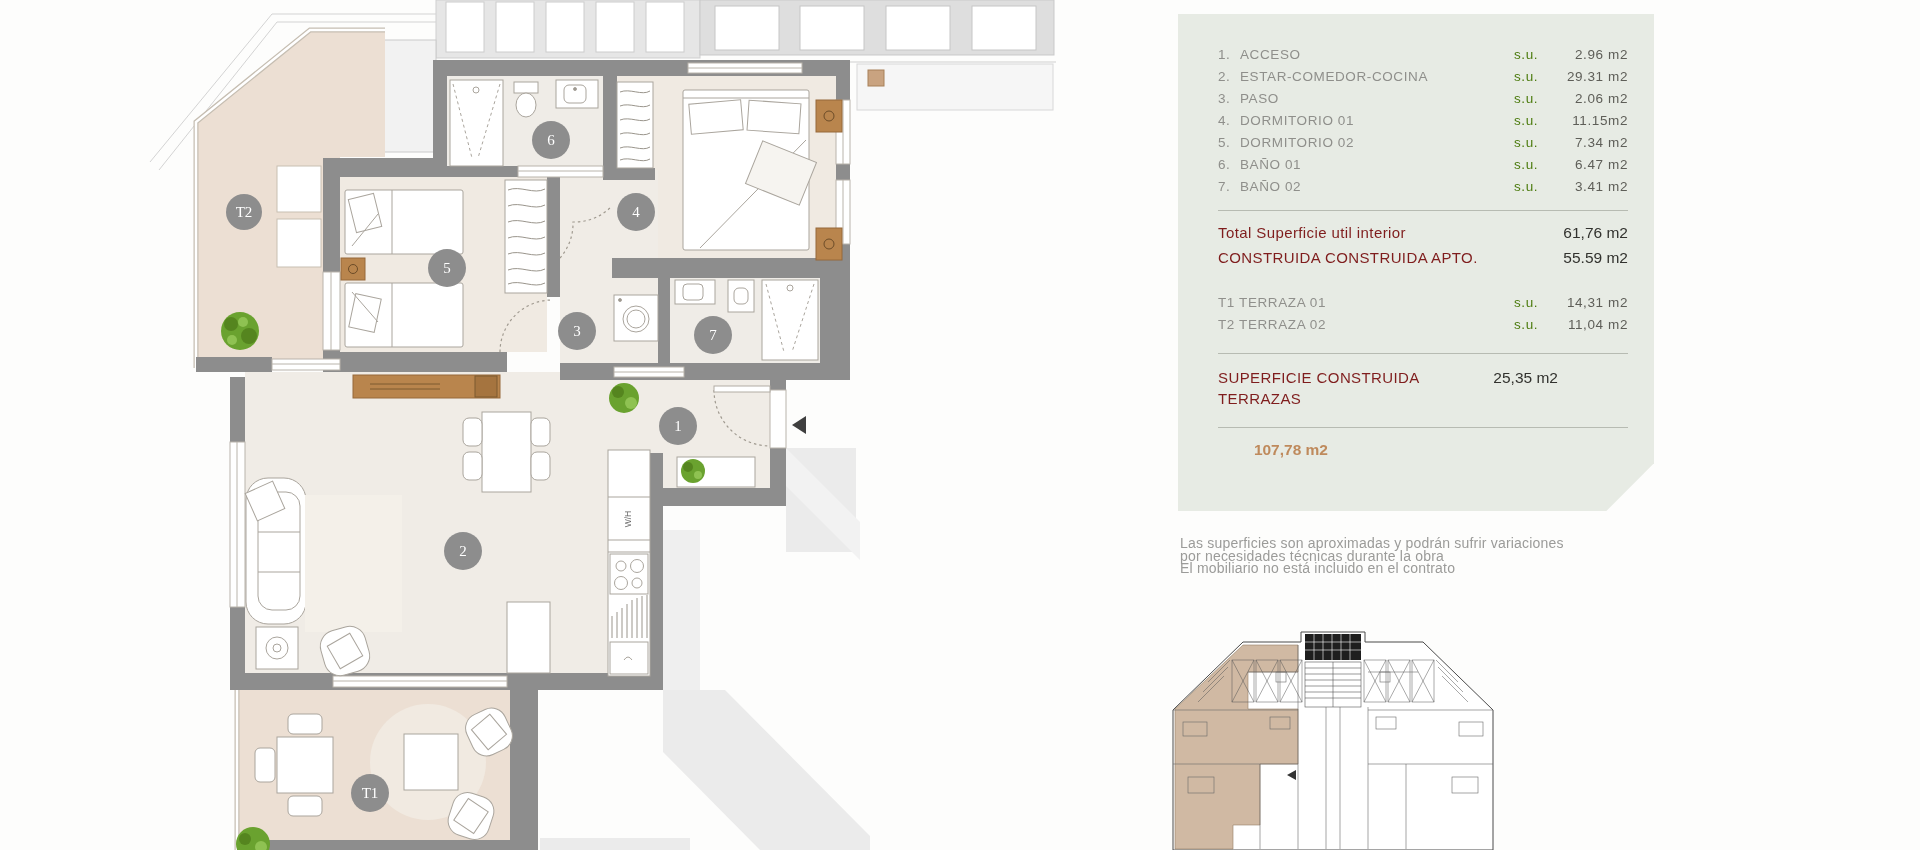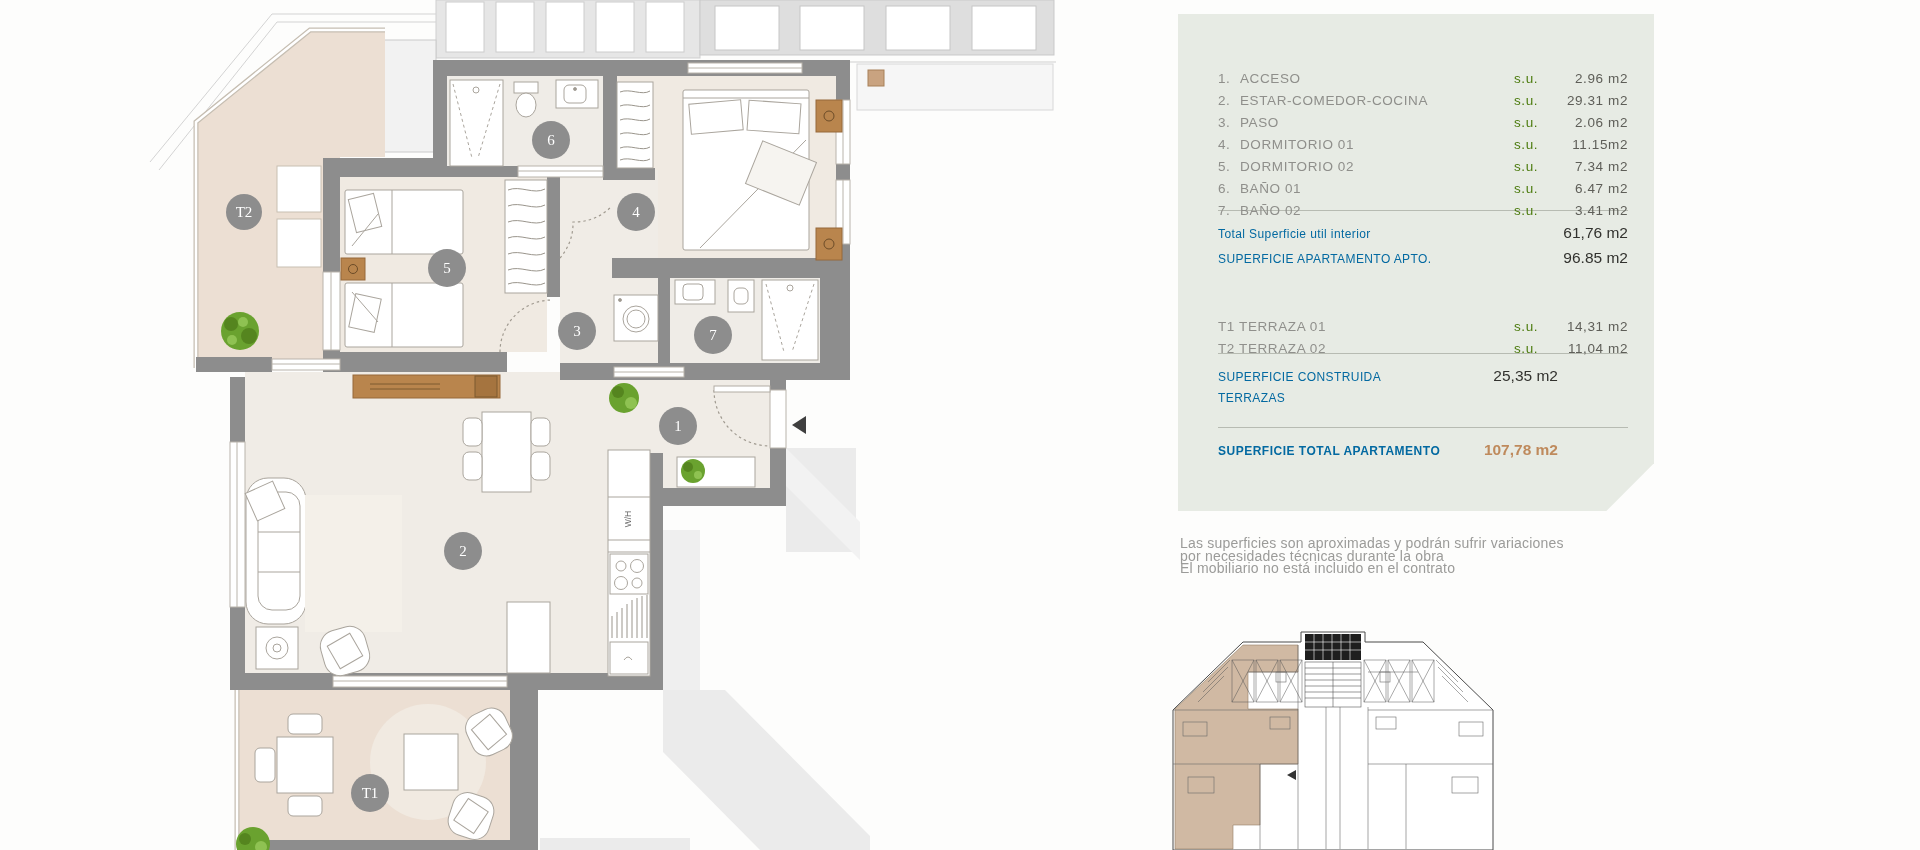--- a/index.html
+++ b/index.html
@@ -7,24 +7,24 @@
   .stage{position:relative;width:1920px;height:850px;background:#fdfdfc;}
   .plan-wrap{position:absolute;left:0;top:0;width:1100px;height:850px;}
   
   .panel{position:absolute;left:1178px;top:14px;width:476px;height:497px;background:#e7ebe4;
     clip-path:polygon(0 0,100% 0,100% 90.4%,90% 100%,0 100%);
     box-sizing:border-box;padding:33px 26px 0 40px;color:#8f8f8b;}
   .row{display:flex;align-items:baseline;height:22px;font-size:13.5px;letter-spacing:.6px;}
   .row .num{width:22px;flex:none;}
   .row .lbl{flex:1;text-transform:uppercase;}
   .row .su{flex:none;width:34px;text-align:left;color:#4d7c0f;}
-  .row .val{flex:none;width:80px;text-align:right;color:#5e5e58;margin-top:24px;}
+  .row .val{flex:none;width:80px;text-align:right;color:#5e5e58;}
   .divider{border-top:1px solid #b7bbb2;margin:9px 0 0 0;}
   .trow{display:flex;align-items:baseline;margin-top:13px;}
-  .trow .tl{flex:1;font-size:12px;color:#0369a1;letter-spacing:.4px;}
+  .trow .tl{flex:1;font-size:15px;color:#7f1d1d;letter-spacing:.4px;}
   .trow .tv{flex:none;width:110px;text-align:right;font-size:15.5px;color:#32322e;}
   .trow.gap{margin-top:7px;}
   .terr{margin-top:28px;}
   .terr .row{color:#90908c;}
   .two .tl{max-width:230px;line-height:21px;}
   .total .tl{font-weight:bold;letter-spacing:.5px;line-height:21px;max-width:230px;}
   .total .tv{font-weight:bold;color:#bf8a5c;}
   
   .disclaimer{position:absolute;left:1180px;top:537px;font-size:14px;line-height:12.5px;
     color:#9b9b99;letter-spacing:.2px;}
@@ -441,22 +441,22 @@
         <span class="su">s.u.</span>
         <span class="val">3.41 m2</span>
       </div>
     </div>
   <div class="divider"></div>
   <div class="trow">
     <span class="tl">Total Superficie util interior</span>
     <span class="tv">61,76 m2</span>
   </div>
   <div class="trow gap">
-    <span class="tl">SUPERFICIE APARTAMENTO APTO.</span>
-    <span class="tv">96.85 m2</span>
+    <span class="tl">CONSTRUIDA CONSTRUIDA APTO.</span>
+    <span class="tv">55.59 m2</span>
   </div>
   <div class="terr">
 
       <div class="row">
         <span class="lbl">T1 TERRAZA 01</span>
         <span class="su">s.u.</span>
         <span class="val">14,31 m2</span>
       </div>
 
       <div class="row">
@@ -465,21 +465,20 @@
         <span class="val">11,04 m2</span>
       </div>
     </div>
   <div class="divider" style="margin-top:14px;"></div>
   <div class="trow two">
     <span class="tl">SUPERFICIE CONSTRUIDA TERRAZAS</span>
     <span class="tv">25,35 m2</span>
   </div>
   <div class="divider" style="margin-top:18px;"></div>
   <div class="trow total">
-    <span class="tl">SUPERFICIE TOTAL APARTAMENTO</span>
     <span class="tv">107,78 m2</span>
   </div>
 </div>
 
 <div class="disclaimer">
   <div>Las superficies son aproximadas y podrán sufrir variaciones</div>
   <div>por necesidades técnicas durante la obra</div>
   <div>El mobiliario no está incluido en el contrato</div>
 </div>
 

